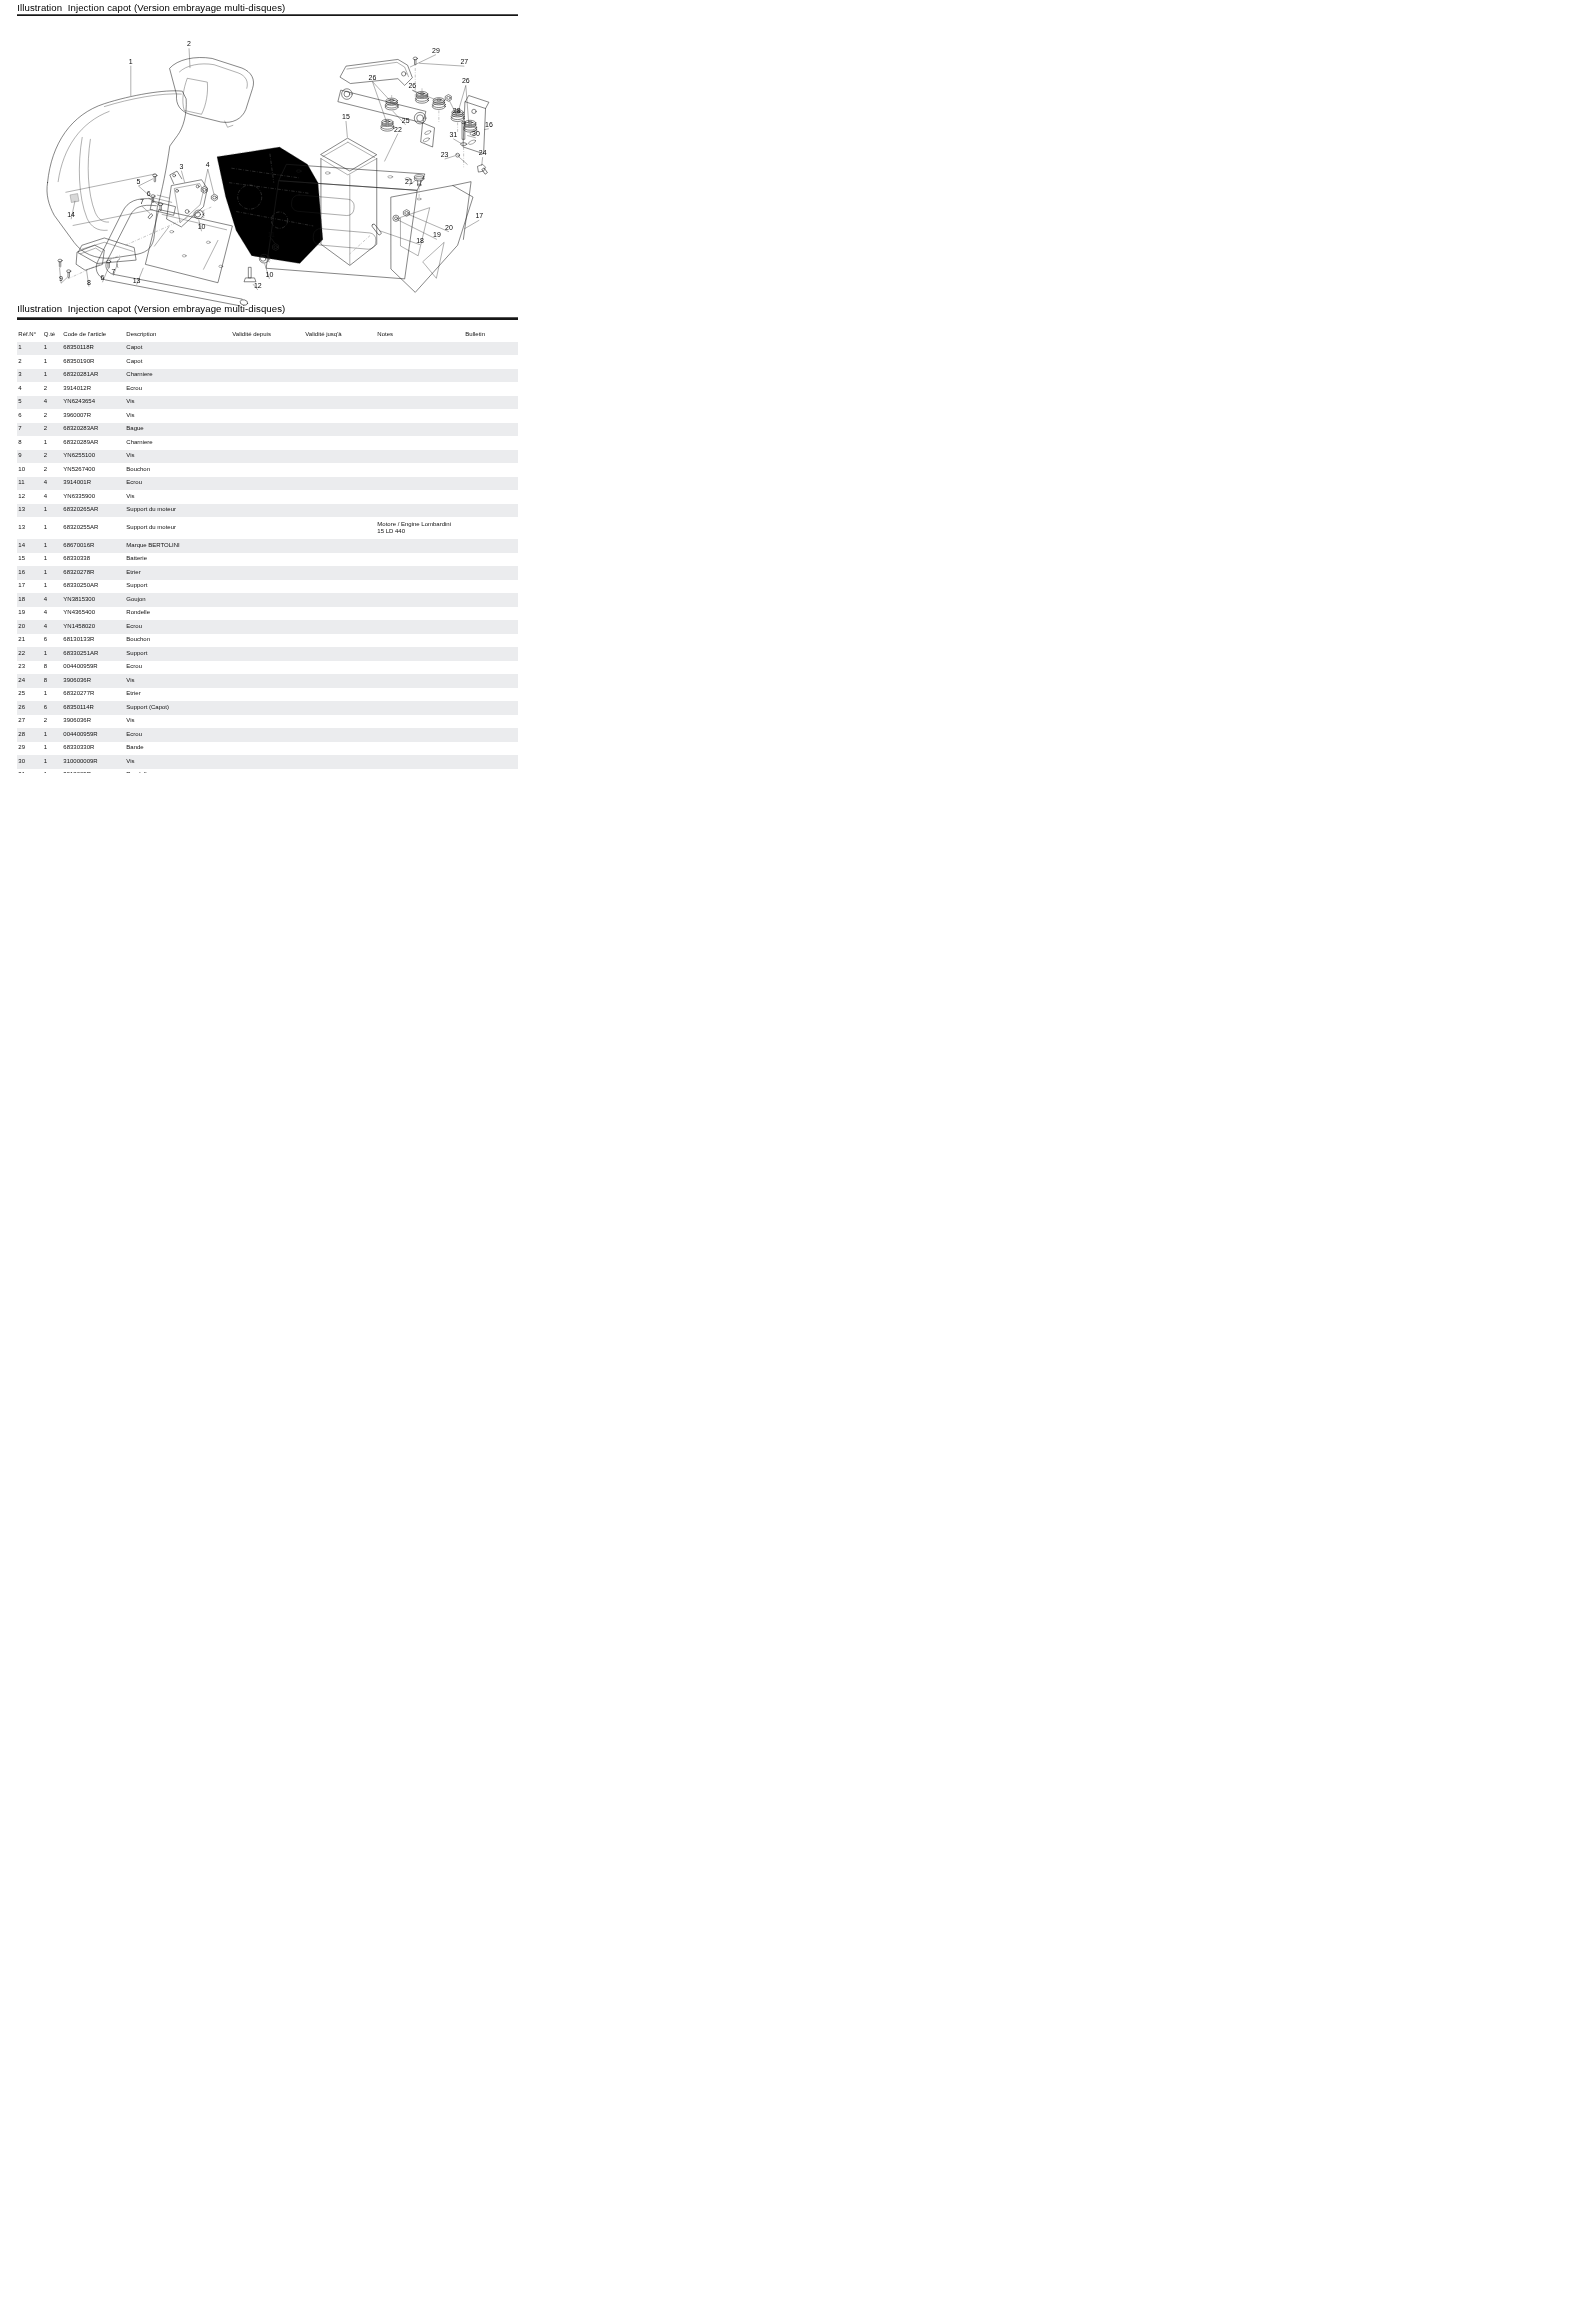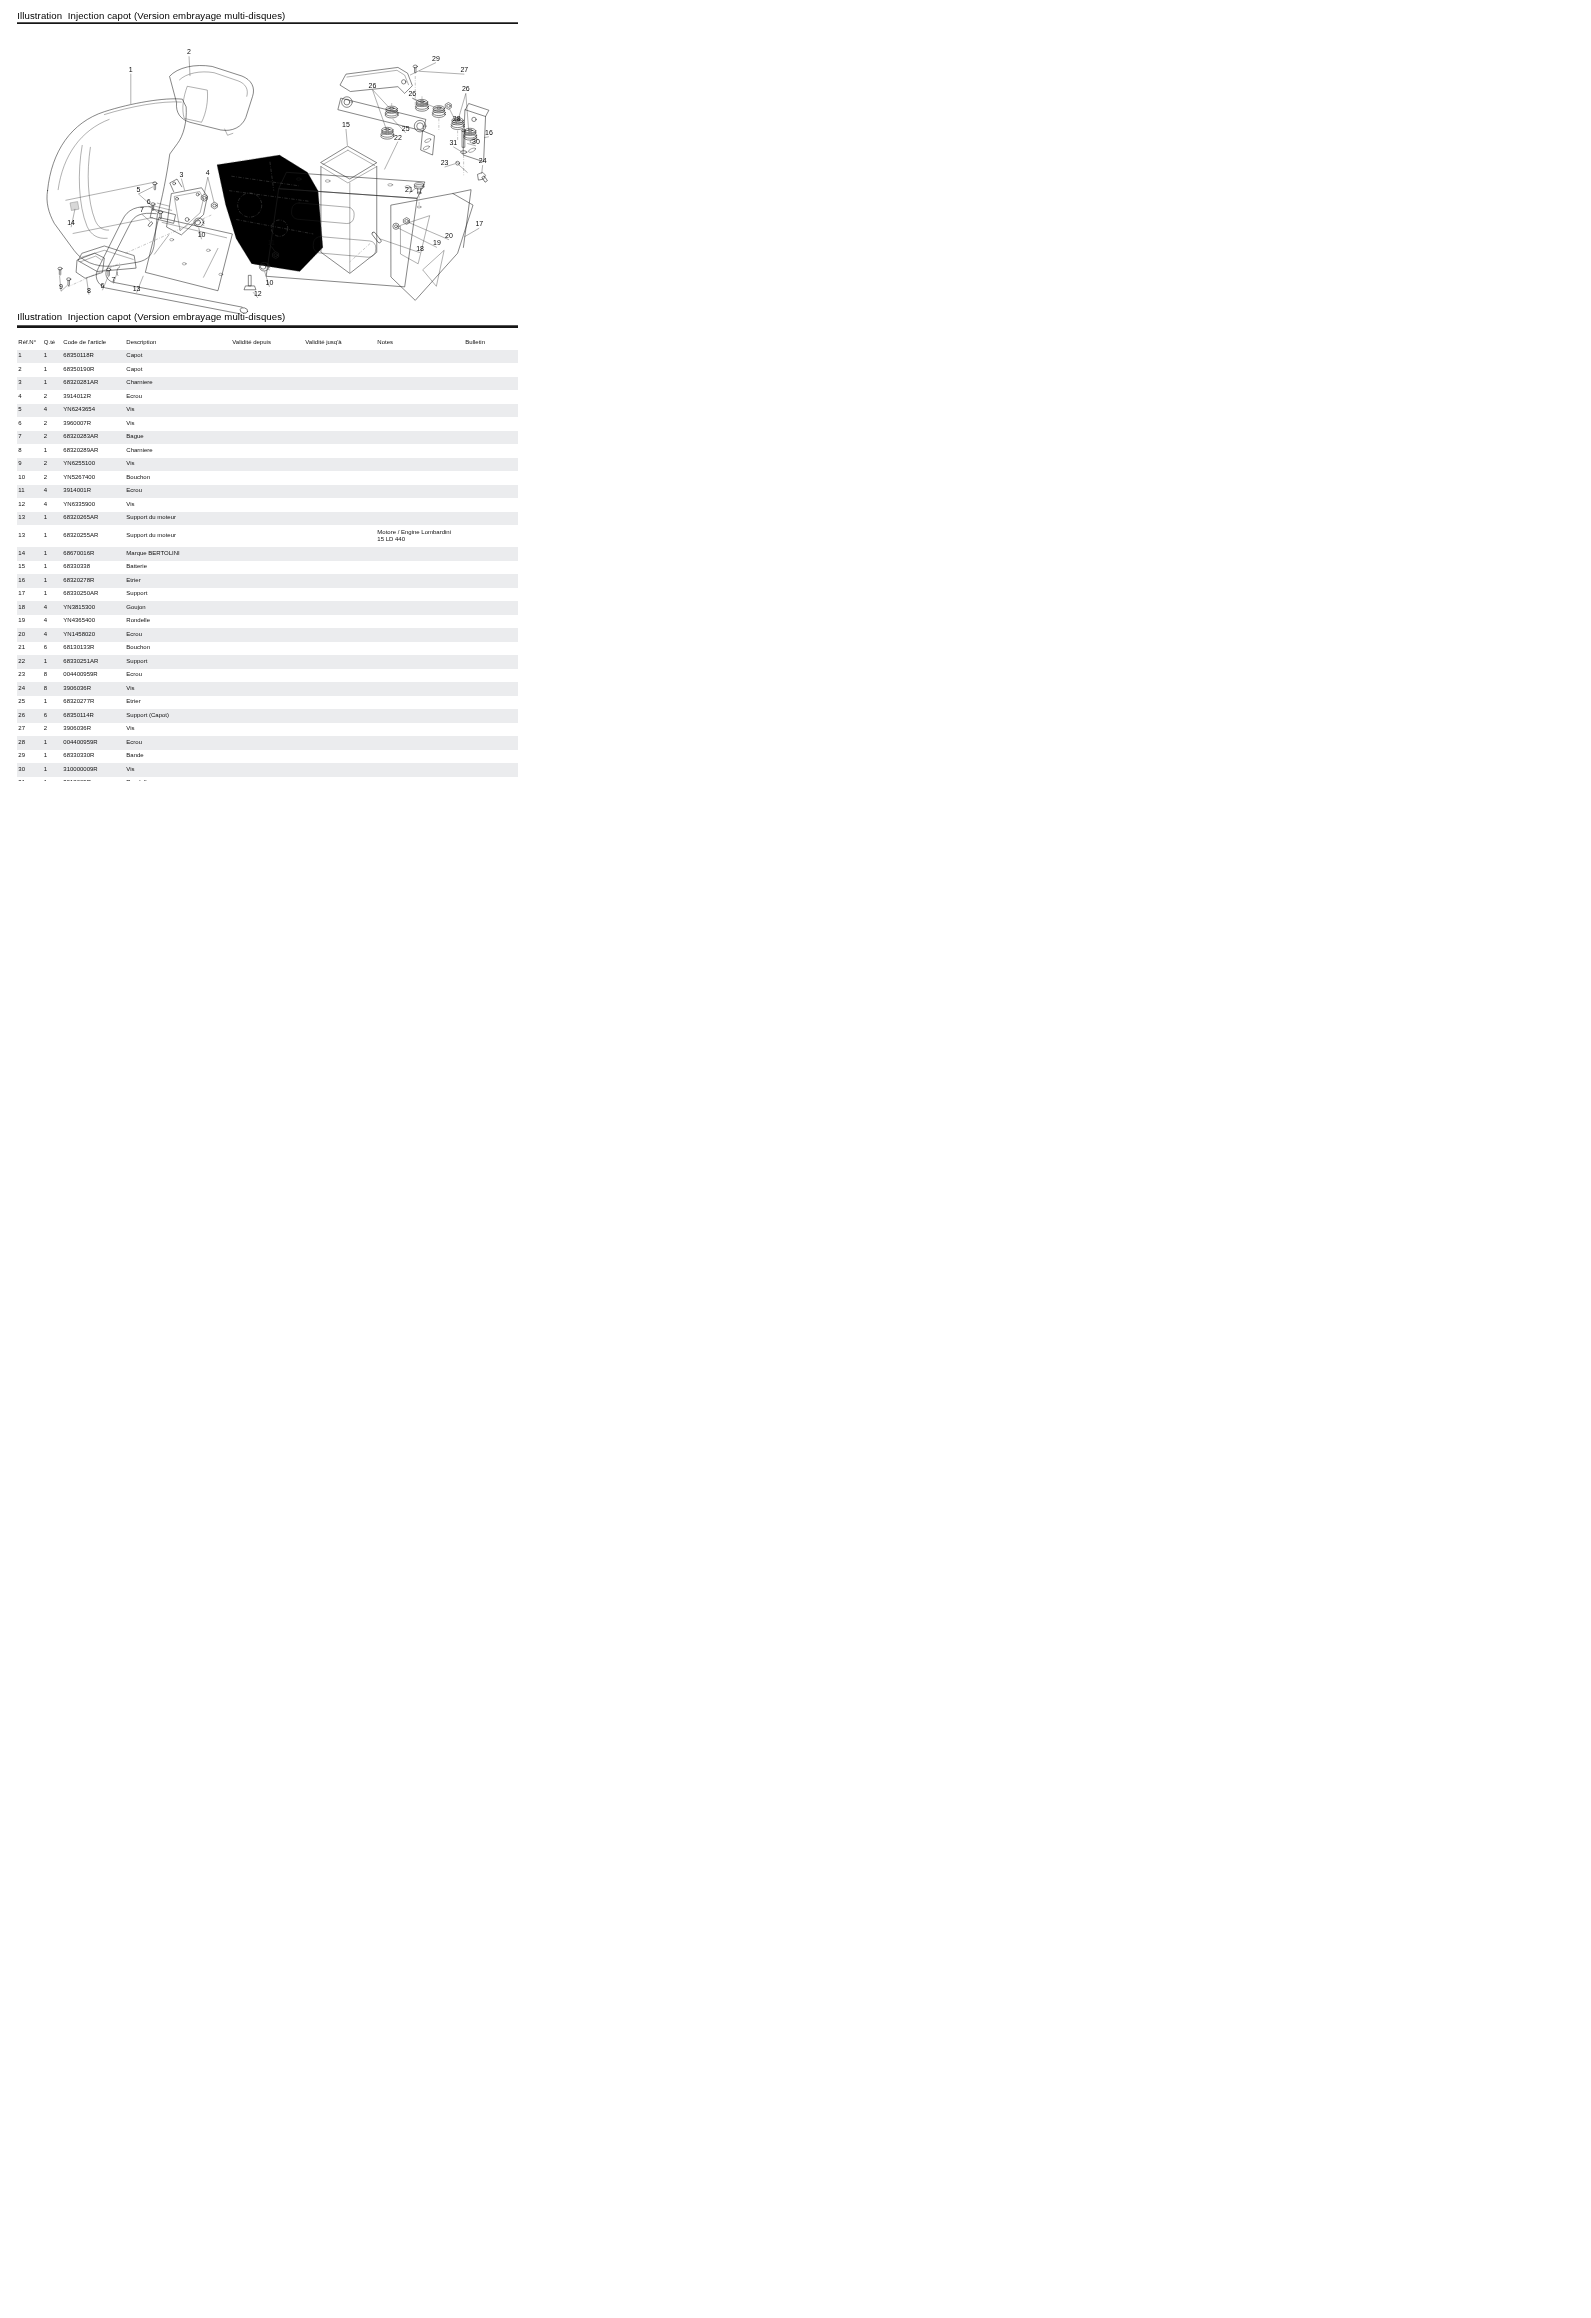--- a/index.html
+++ b/index.html
@@ -1,17 +1,17 @@
 <!DOCTYPE html>
 <html style="font-size:7.7px"><head>
 <meta charset="utf-8">
 <style>
   html,body{margin:0;padding:0;background:#fff;}
   body{font-family:"Liberation Sans","DejaVu Sans",sans-serif;color:#111;}
-  #page{position:relative;width:531px;height:773px;background:#fff;overflow:hidden;margin-top:8px;}
+  #page{position:relative;width:531px;height:773px;background:#fff;overflow:hidden;}
   .doc-title{position:absolute;left:17.3px;font-size:9.6px;letter-spacing:0.1px;white-space:pre;color:#000;}
   #title1{top:1.9px;}
   #title2{top:303px;}
   .rule{position:absolute;left:17.3px;width:501px;height:1.9px;background:#161616;border-top:0.5px solid #555;}
   #rule1{top:13.5px;}
   #rule2{top:317px;}
   #diagram{position:absolute;left:9.6px;top:38px;}
   #diagram svg{display:block;}
   .art{stroke:#252525;fill:none;stroke-width:1.15;stroke-linejoin:round;stroke-linecap:round;}
   .thin{stroke-width:.75;}

